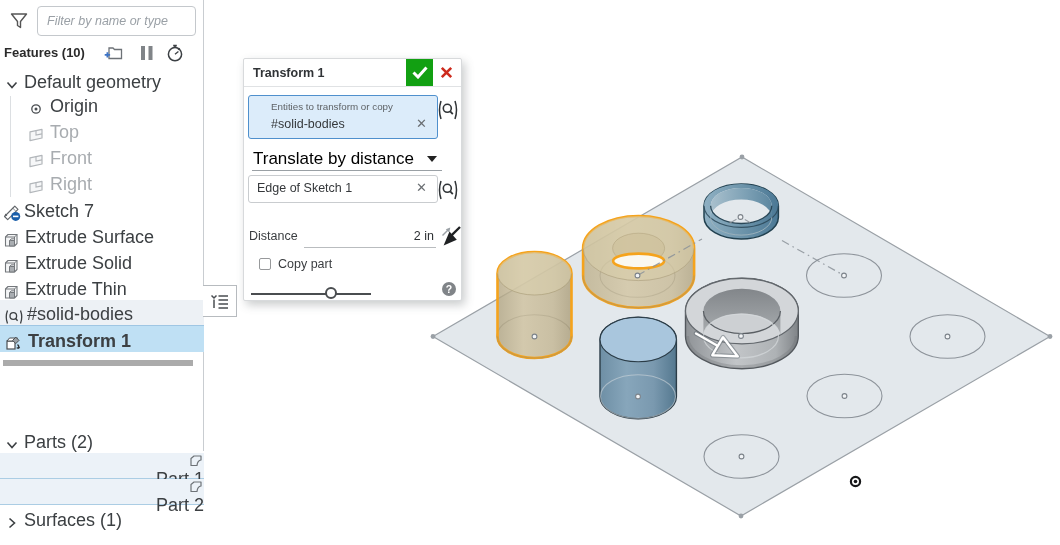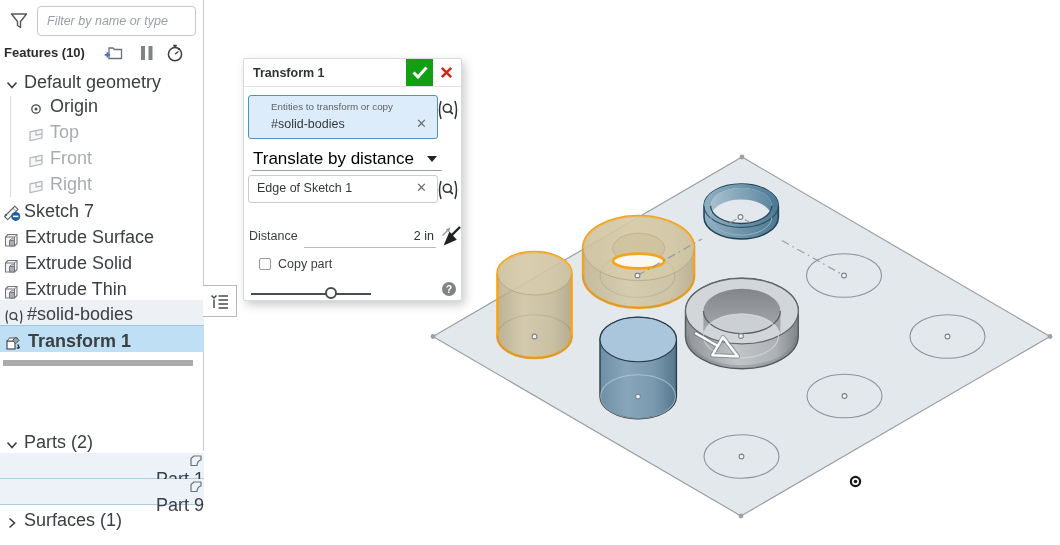--- a/index.html
+++ b/index.html
@@ -370,21 +370,21 @@
       <svg class="ic" style="margin-left:20px" viewBox="0 0 16 16">
         <path d="M3,12.5 L3,5.5 L6,3 L13,3 L13,7 Q9.5,7.5 9,12.5 Z" fill="none" stroke="#6d7277" stroke-width="1.2" stroke-linejoin="round"></path>
       </svg>
       <span class="txt" style="margin-left:5px">Part 1</span>
     </div>
 
     <div class="row part-row" style="top:479px">
       <svg class="ic" style="margin-left:20px" viewBox="0 0 16 16">
         <path d="M3,12.5 L3,5.5 L6,3 L13,3 L13,7 Q9.5,7.5 9,12.5 Z" fill="none" stroke="#6d7277" stroke-width="1.2" stroke-linejoin="round"></path>
       </svg>
-      <span class="txt" style="margin-left:5px">Part 9</span>
+      <span class="txt" style="margin-left:5px">Part 2</span>
     </div>
 
     <div class="row" style="top:505px">
       <svg class="ic" style="margin-left:4px" viewBox="0 0 16 16">
         <path d="M5.5,3.5 L10.5,8 L5.5,12.5" fill="none" stroke="#3c4043" stroke-width="1.6"></path>
       </svg>
       <span class="txt" style="margin-left:4px">Surfaces (1)</span>
     </div>
   </div>
 

